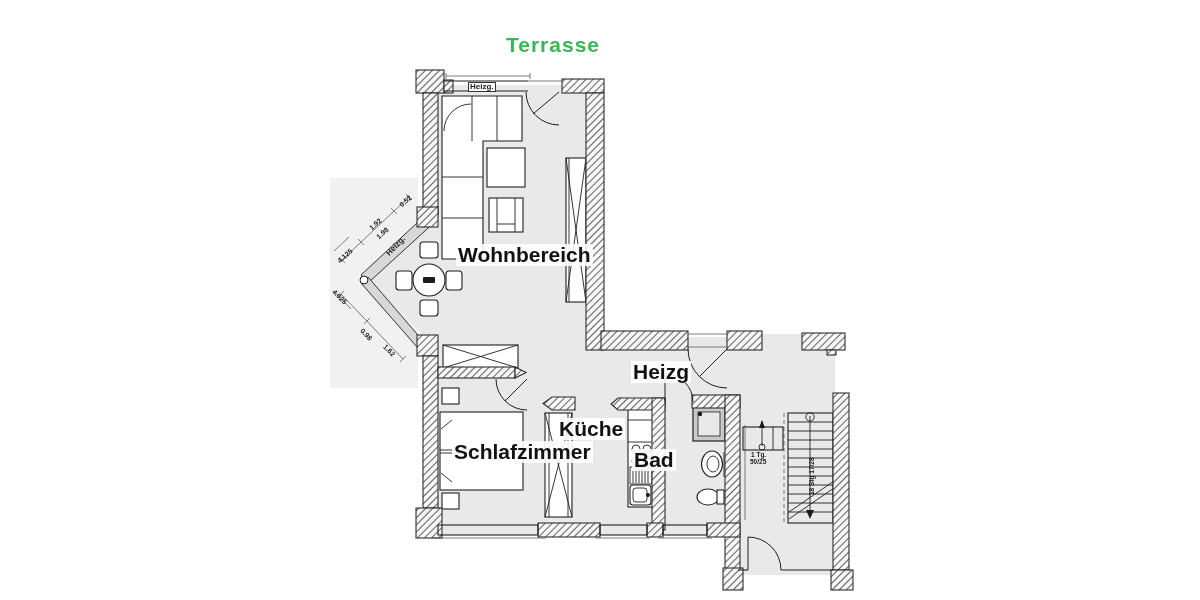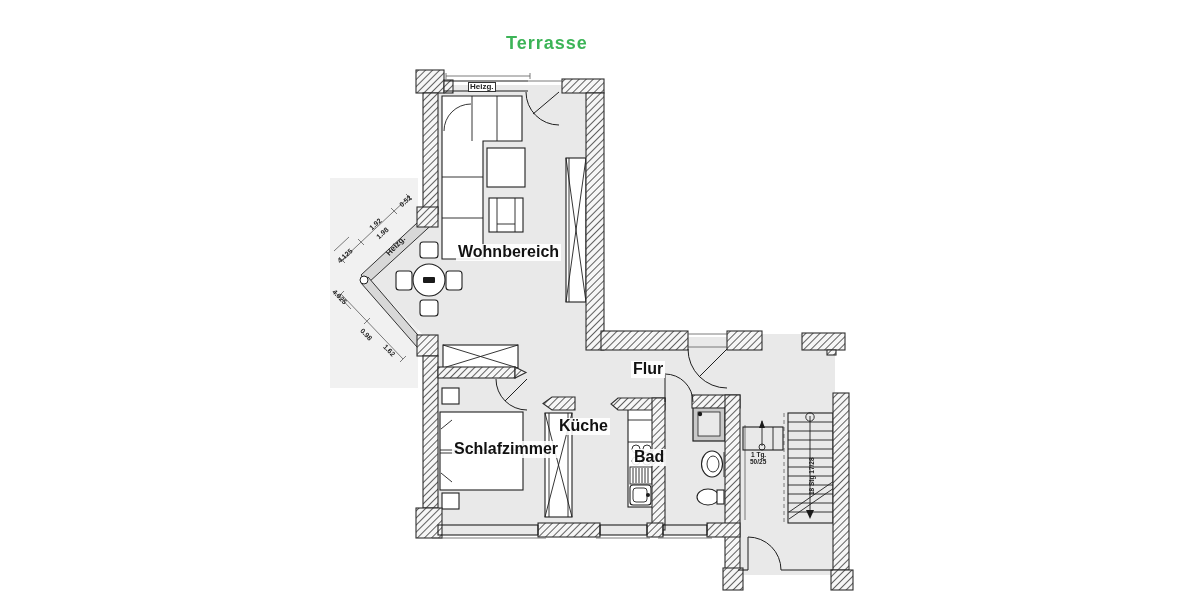--- a/index.html
+++ b/index.html
@@ -18,22 +18,22 @@
   .hatchline{stroke:var(--wall-line);}
   .ln{stroke:var(--ink);fill:none;stroke-width:1.1;}
   .lnthin{stroke:#5a5a5a;fill:none;stroke-width:.8;}
   .furn{fill:#fff;stroke:var(--ink);stroke-width:1.1;}
   .furnln{stroke:var(--ink);fill:none;stroke-width:.9;}
   .door{stroke:var(--ink);fill:none;stroke-width:1;}
   .bayband{fill:#d8d8d8;stroke:var(--ink);stroke-width:.9;}
   .dark{fill:#1a1a1a;stroke:none;}
   .lbl{position:absolute;font-weight:700;color:#111;white-space:nowrap;
        background:rgba(255,255,255,.88);padding:0 2px;line-height:1.05;}
-  .room{font-size:16px;text-align:right;}
-  .lbl-terrasse{font-size:18px;color:var(--terrace-label);letter-spacing:1px;background:transparent;text-align:right;}
+  .room{font-size:21px;text-align:right;}
+  .lbl-terrasse{font-size:21px;color:var(--terrace-label);letter-spacing:1px;background:transparent;text-align:right;}
   .tiny{position:absolute;font-weight:700;color:#222;font-size:7px;background:transparent;
         white-space:nowrap;transform-origin:left top;line-height:1;}
   .heiz{font-size:8px;}
   .heizbox{border:1px solid #333;background:#fff;padding:0 1px;}
 </style>
 </head>
 <body>
 
 <div id="stage">
 
@@ -260,21 +260,21 @@
       <line x1="334" y1="291" x2="351" y2="309"></line>
       <line x1="341" y1="294" x2="403" y2="359"></line>
       <line x1="338" y1="297" x2="344" y2="291"></line>
       <line x1="364" y1="324" x2="370" y2="318"></line>
       <line x1="400" y1="362" x2="406" y2="356"></line>
     </g>
   </svg>
 
   <div class="lbl lbl-terrasse" style="left:504px;top:34px;">Terrasse</div>
   <div class="lbl room" style="left:456px;top:244px;">Wohnbereich</div>
-  <div class="lbl room" style="left:631px;top:361px;">Flur</div>
+  <div class="lbl room" style="left:631px;top:361px;">Heizg</div>
   <div class="lbl room" style="left:452px;top:441px;">Schlafzimmer</div>
   <div class="lbl room" style="left:557px;top:418px;">Küche</div>
   <div class="lbl room" style="left:632px;top:449px;">Bad</div>
 
   <div class="tiny heiz heizbox" style="left:468px;top:82px;">Heizg.</div>
   <div class="tiny heiz" style="left:385px;top:252px;transform:rotate(-46deg);">Heizg.</div>
 
   <div class="tiny" style="left:368px;top:226px;transform:rotate(-42deg);">1.92</div>
   <div class="tiny" style="left:375px;top:235px;transform:rotate(-42deg);">1.98</div>
   <div class="tiny" style="left:398px;top:203px;transform:rotate(-42deg);">0.52</div>

